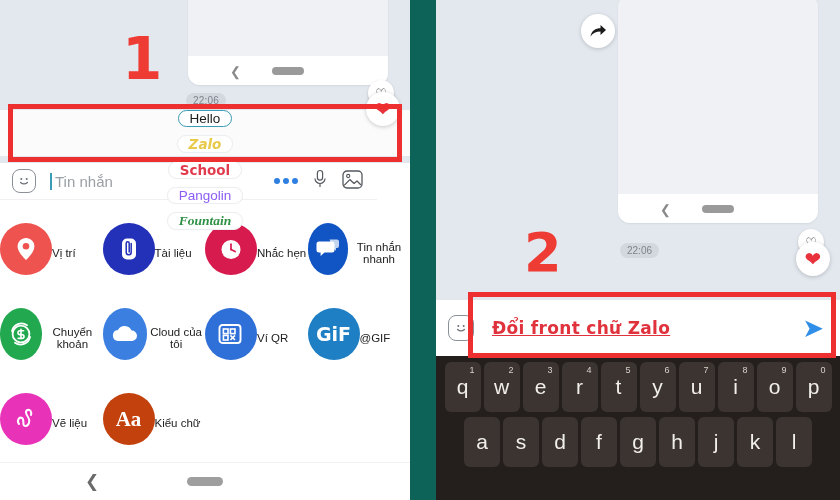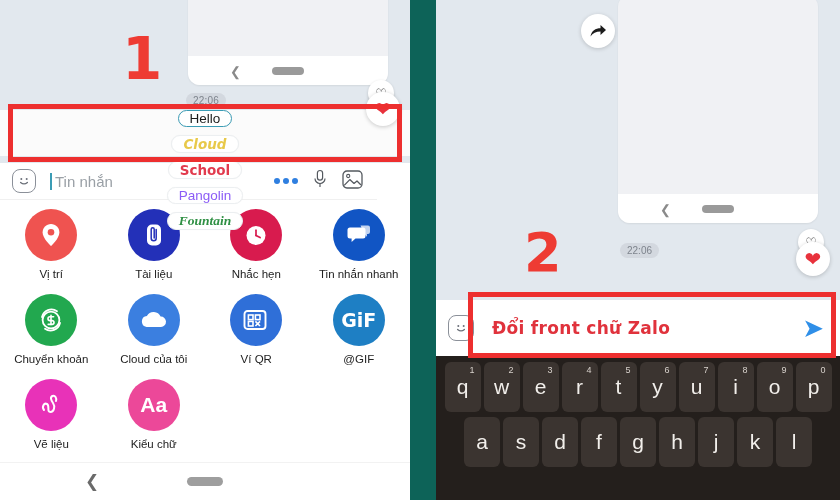--- a/index.html
+++ b/index.html
@@ -137,21 +137,21 @@
   
   .appgrid {
     position: absolute; left: 0; top: 200px;
     width: 410px; height: 262px;
     background: #ffffff;
     display: grid;
     grid-template-columns: repeat(4, 1fr);
     grid-template-rows: repeat(3, 85px);
     padding-top: 4px;
   }
-  .appcell { display: flex; flex-direction: column; align-items: center; justify-content: flex-start; padding-top: 5px; }
+  .appcell { display: flex; flex-direction: row; align-items: center; justify-content: flex-start; padding-top: 5px; }
   .appicon {
     width: 52px; height: 52px; border-radius: 50%;
     display: flex; align-items: center; justify-content: center;
     color: #fff; font-size: 22px; font-weight: bold;
     position: relative;
   }
   .applabel { margin-top: 7px; font-size: 11.5px; color: #222; text-align: center; }
 
   .navbar-l {
     position: absolute; left: 0; bottom: 0; width: 410px; height: 38px;
@@ -218,20 +218,21 @@
   .emoji-btn-r {
     width: 26px; height: 26px; margin-left: 12px;
     border: 1.6px solid #8b9099; border-radius: 8px;
     display: flex; align-items: center; justify-content: center; flex: none;
   }
   .typed-r {
     margin-left: 18px; flex: 1;
     font-size: 17px; font-weight: bold; color: #e0323c;
     font-family: "DejaVu Sans", sans-serif;
     letter-spacing: .3px;
+    text-decoration: underline;
   }
   .send-r {
     margin-right: 16px; font-size: 26px; color: #2f8fe8; line-height: 1;
   }
   .redbox-2 {
     position: absolute; left: 32px; top: 292px;
     width: 368px; height: 66px;
     border: 5px solid #ed2f2f; z-index: 9; pointer-events: none;
   }
 
@@ -277,21 +278,21 @@
     <div class="heart-outline-l">♡</div>
     <div class="heart-red-l">❤</div>
 
     <div class="marker-1">1</div>
 
     <div class="chip-strip">
       <div class="chip sel c-hello">
           <span>Hello</span>
         </div>
       <div class="chip c-young">
-          <span>Cloud</span>
+          <span>Zalo</span>
         </div>
       <div class="chip c-school">
           <span>School</span>
         </div>
       <div class="chip c-pangolin">
           <span>Pangolin</span>
         </div>
       <div class="chip c-fountain">
           <span>Fountain</span>
         </div>
@@ -418,21 +419,21 @@
       <div class="appcell">
         <div class="appicon" style="background:#e832b8">
           <svg width="26" height="28" viewBox="0 0 26 28" aria-hidden="true">
             <path d="M6 19 C3.5 16 6 11.5 9 13 C12 14.5 8.5 21 12.5 21 C16 21 17.5 15.5 15 12 C12.8 8.9 12 6 14.5 5 C17 4 19 7 18 10" stroke="#ffffff" stroke-width="2" fill="none" stroke-linecap="round"></path>
           </svg>
         </div>
         <div class="applabel">Vẽ liệu</div>
       </div>
 
       <div class="appcell">
-        <div class="appicon" style="background:#ec4899;font-size:21px;font-family:Liberation Sans, sans-serif">Aa</div>
+        <div class="appicon" style="background:#c2410c;font-size:21px;font-family:Liberation Serif, serif">Aa</div>
         <div class="applabel">Kiểu chữ</div>
       </div>
 
       <div class="appcell"></div>
     </div>
 
     <div class="navbar-l">
       <span class="nb-back2">❮</span>
       <span class="nb-pill2"></span>
     </div>

